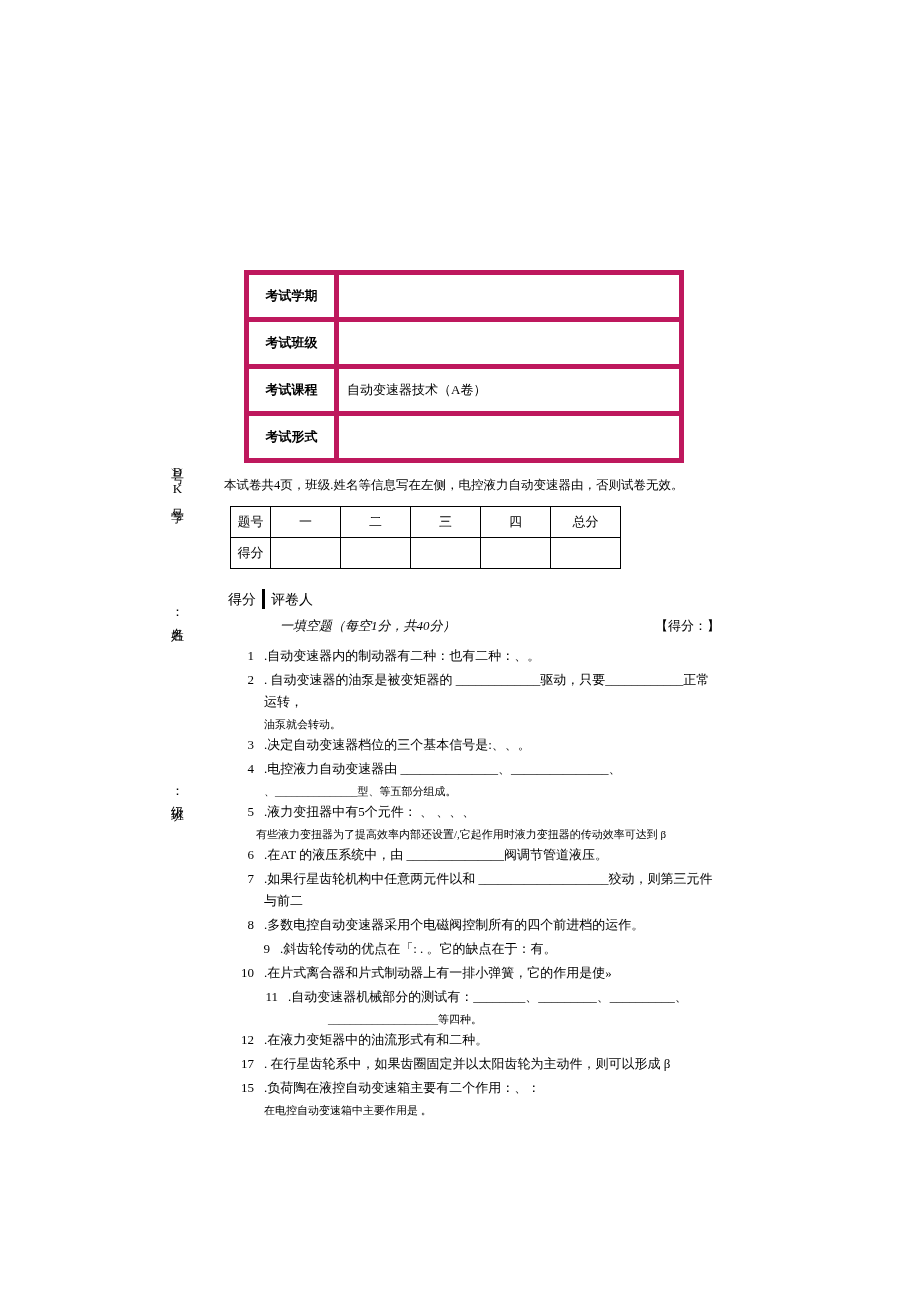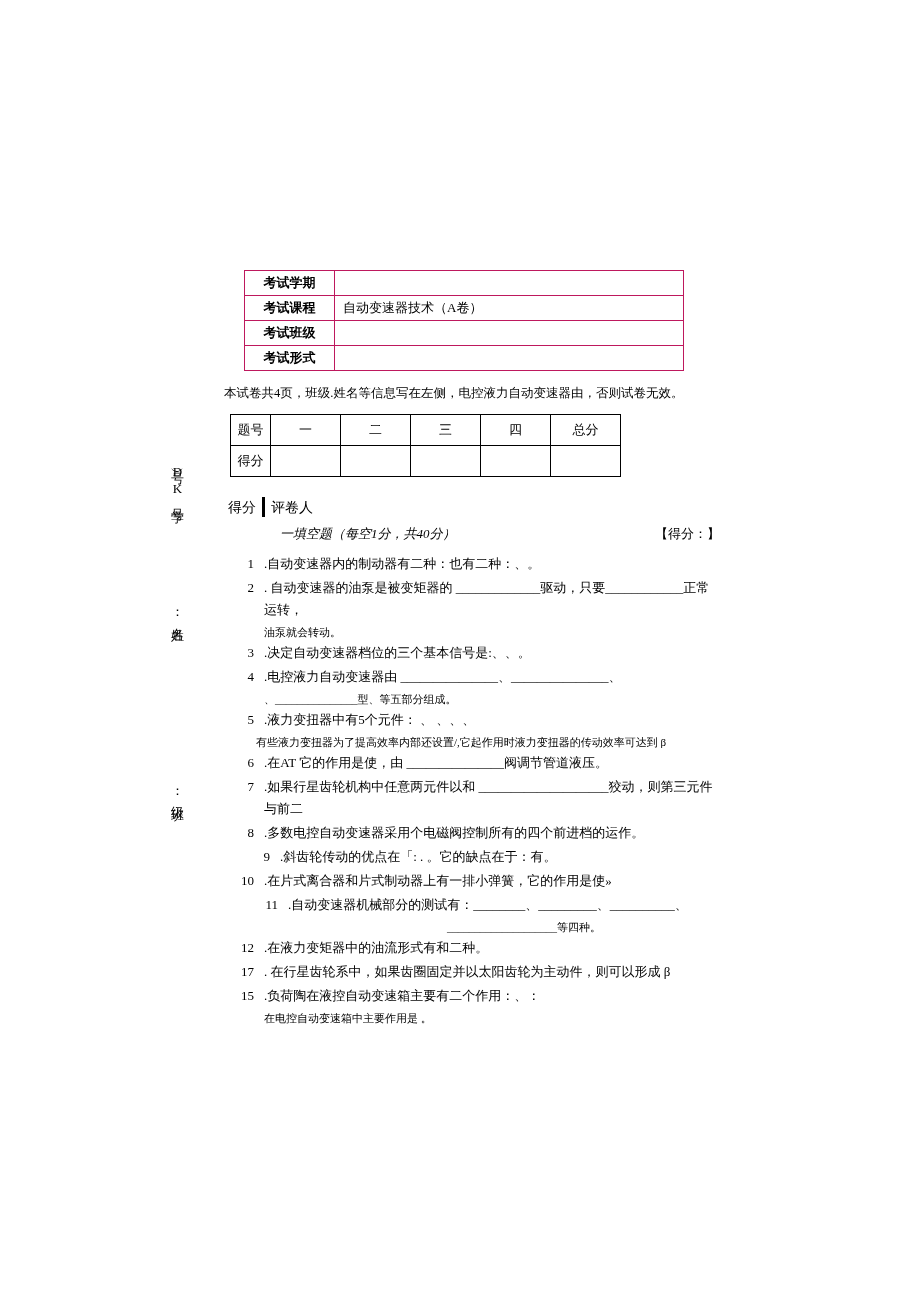--- a/index.html
+++ b/index.html
@@ -35,22 +35,22 @@
       margin-bottom: 60px;
       letter-spacing: 2px;
     }
     .info-table {
       border-collapse: collapse;
       width: 440px;
       margin-left: 24px;
       margin-bottom: 14px;
     }
     .info-table td {
-      border: 1px solid #be185d;
-      padding: 3px 8px;
+      border: 5px solid #be185d;
+      padding: 12px 8px;
       font-size: 13px;
       height: 20px;
       margin-top: 36px;
     }
     .info-table td:first-child {
       width: 90px;
       text-align: center;
       font-weight: bold;
     }
     .instruction {
@@ -143,26 +143,26 @@
 
 <div class="page-content">
 
   <table class="info-table">
     <tbody>
         <tr>
       <td>考试学期</td>
       <td></td>
     </tr>
     <tr>
+      <td>考试班级</td>
+      <td></td>
+    </tr>
+    <tr>
       <td>考试课程</td>
       <td><span>自动变速器技术（A卷）</span></td>
-    </tr>
-    <tr>
-      <td>考试班级</td>
-      <td></td>
     </tr>
     <tr>
       <td>考试形式</td>
       <td></td>
     </tr>
   </tbody>
     </table>
 
   <div class="instruction">本试卷共4页，班级.姓名等信息写在左侧，电控液力自动变速器由，否则试卷无效。</div>
 
@@ -223,21 +223,21 @@
     <div class="sub-line">、_______________型、等五部分组成。</div>
 
     <div class="question">
       <span class="q-num">5</span>
       <span class="q-text">.液力变扭器中有5个元件：        、        、、、</span>
     </div>
     <div class="sub-line" style="margin-left:28px;">有些液力变扭器为了提高效率内部还设置/,它起作用时液力变扭器的传动效率可达到 β</div>
 
     <div class="question">
       <span class="q-num">6</span>
-      <span class="q-text">.在AT 它的作用是使，由 _______________阀调节管道液压。</span>
+      <span class="q-text">.在AT 的液压系统中，由 _______________阀调节管道液压。</span>
     </div>
 
     <div class="question">
       <span class="q-num">7</span>
       <span class="q-text">.如果行星齿轮机构中任意两元件以和 ____________________狡动，则第三元件与前二</span>
     </div>
 
     <div class="question">
       <span class="q-num">8</span>
       <span class="q-text">.多数电控自动变速器采用个电磁阀控制所有的四个前进档的运作。</span>
@@ -250,21 +250,21 @@
 
     <div class="question">
       <span class="q-num">10</span>
       <span class="q-text">.在片式离合器和片式制动器上有一排小弹簧，它的作用是使»</span>
     </div>
 
     <div class="question" style="margin-left:24px;">
       <span class="q-num">11</span>
       <span class="q-text">.自动变速器机械部分的测试有：________、_________、__________、</span>
     </div>
-    <div class="sub-line" style="margin-left:100px;text-align:center;">____________________等四种。</div>
+    <div class="sub-line" style="margin-left:100px;">____________________等四种。</div>
 
     <div class="question">
       <span class="q-num">12</span>
       <span class="q-text">.在液力变矩器中的油流形式有和二种。</span>
     </div>
 
     <div class="question">
       <span class="q-num">17</span>
       <span class="q-text">. 在行星齿轮系中，如果齿圈固定并以太阳齿轮为主动件，则可以形成 β</span>
     </div>

